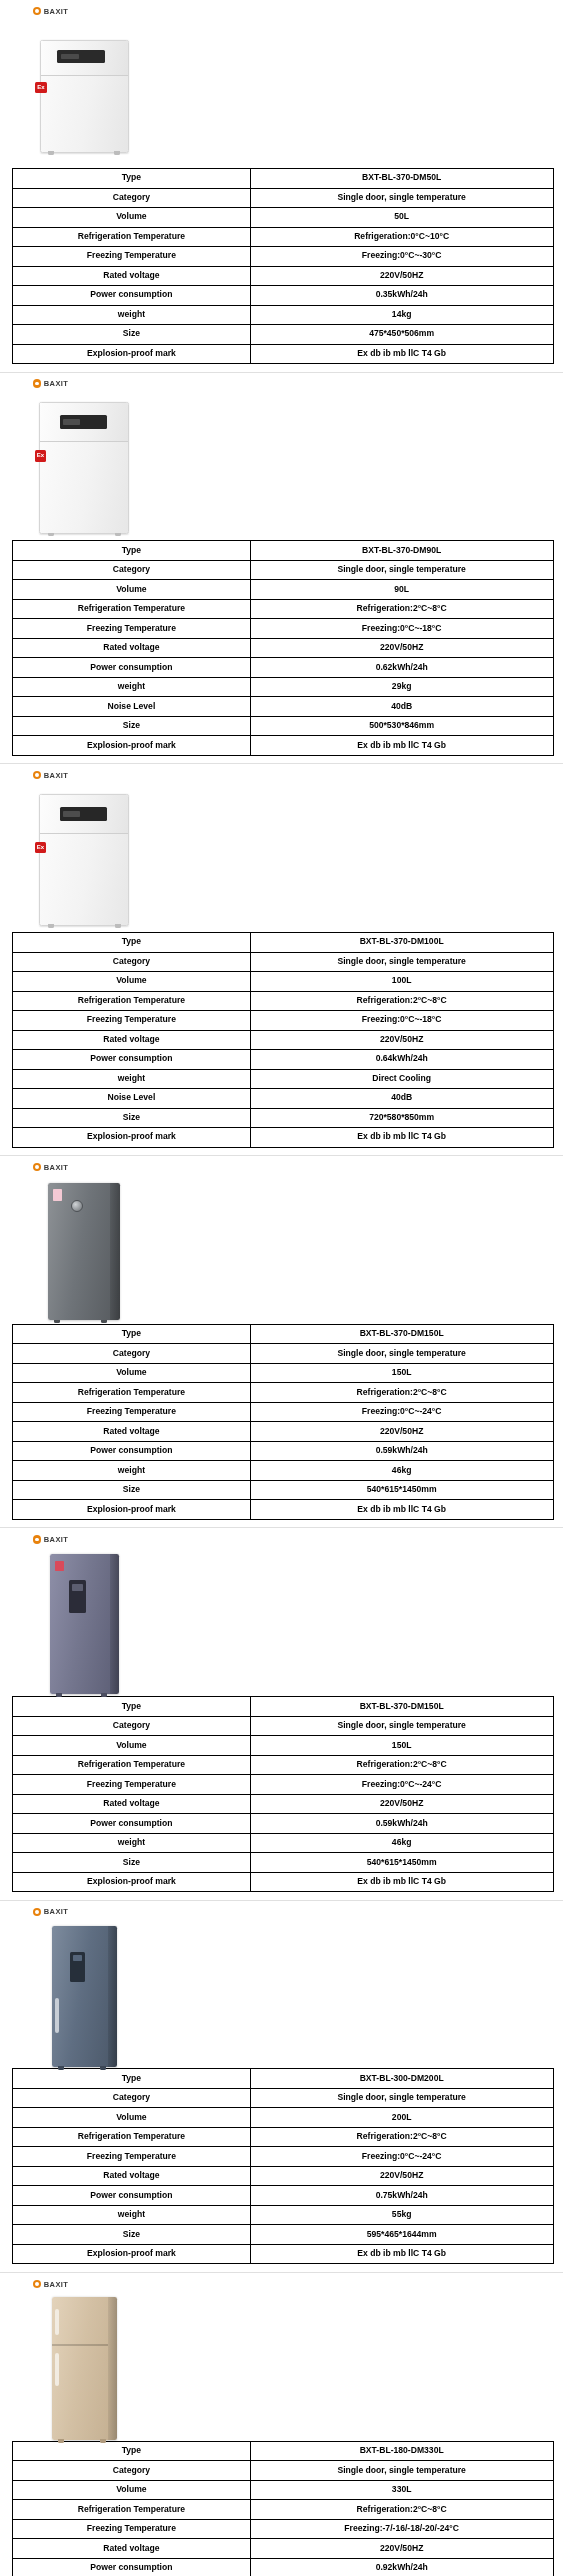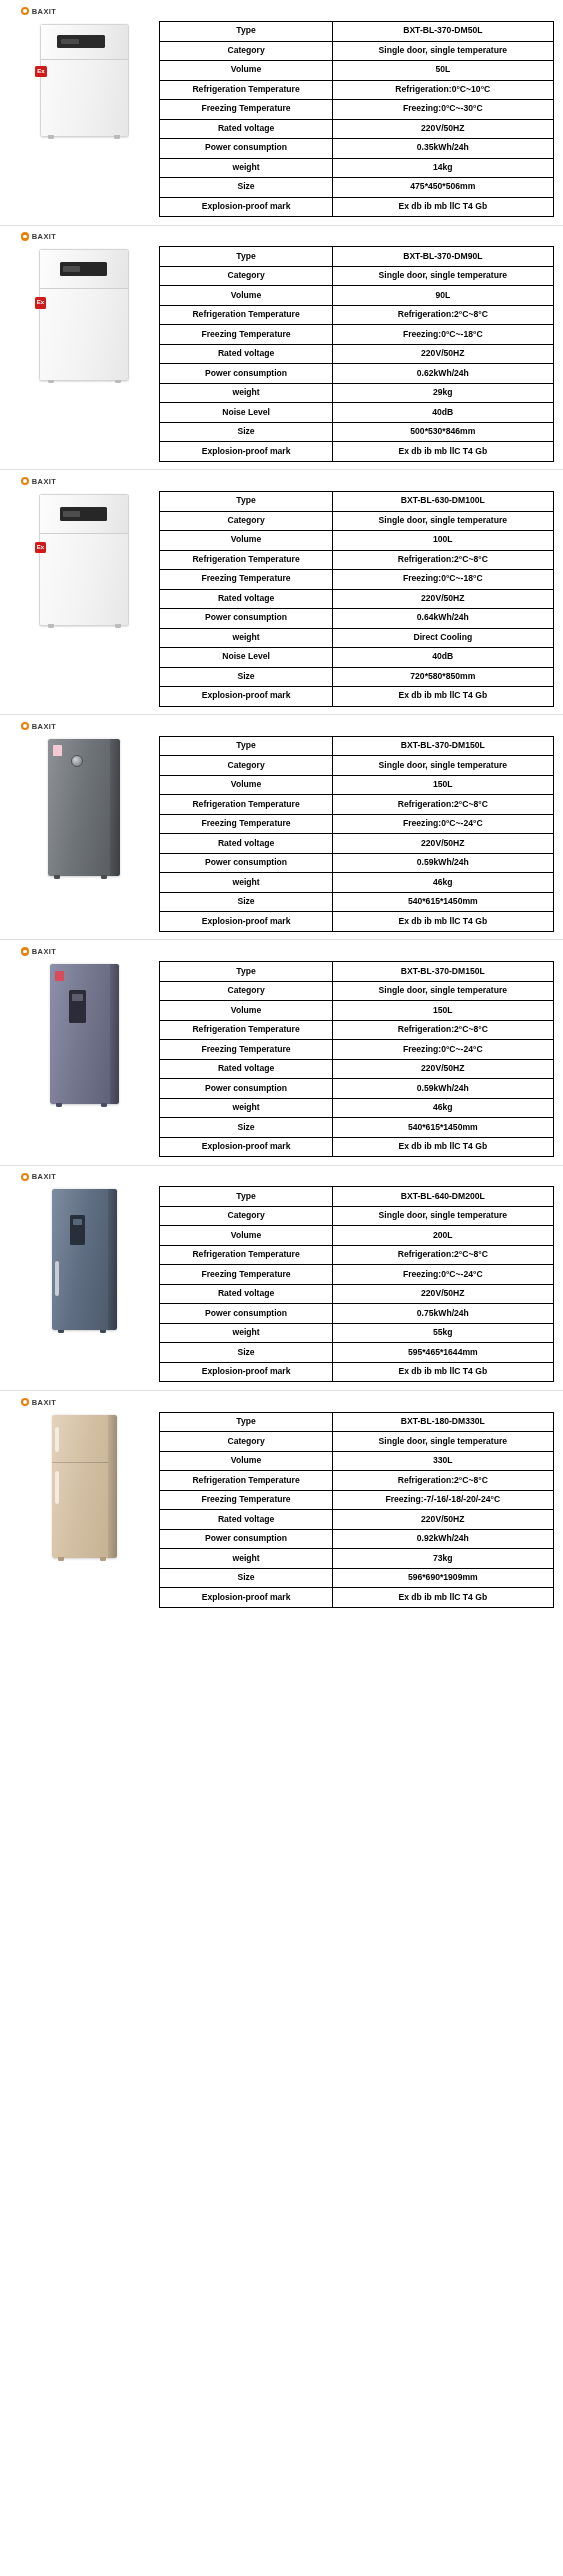--- a/index.html
+++ b/index.html
@@ -17,21 +17,21 @@
   .product {
     width: 564px;
     padding: 6px 10.5px 7.5px 10.5px;
     position: relative;
   }
   .brand {
     display: flex;
     align-items: center;
     gap: 3px;
     margin-bottom: 4.5px;
-    margin-left: 10px;
+    margin-left: 22px;
     height: 10.5px;
   }
   .brand .bmark {
     width: 8.3px; height: 8.3px;
     border-radius: 50%;
     background: #e8820c;
     display: inline-block;
     position: relative;
   }
   .brand .bmark::after {
@@ -44,20 +44,21 @@
   }
   .brand .btext {
     font-size: 7.5px;
     font-weight: bold;
     letter-spacing: 0.4px;
     color: #3a3a3a;
   }
   .body {
     display: flex;
     align-items: flex-start;
+    flex-direction: column;
   }
   .img-col {
     width: 147px;
     flex: 0 0 147px;
     display: flex;
     align-items: center;
     justify-content: center;
     padding-top: 3px;
   }
   .tbl-col {
@@ -446,21 +447,21 @@
           <div class="exlabel">Ex</div>
           <div class="foot l"></div>
           <div class="foot r"></div>
         </div>
       </div>
       <div class="tbl-col">
         <table class="spec">
           <tbody>
             <tr>
                 <td class="lbl">Type</td>
-                <td class="val">BXT-BL-630-DM100L</td>
+                <td class="val">BXT-BL-370-DM100L</td>
               </tr>
             <tr>
                 <td class="lbl">Category</td>
                 <td class="val">Single door, single temperature</td>
               </tr>
             <tr>
                 <td class="lbl">Volume</td>
                 <td class="val">100L</td>
               </tr>
             <tr>
@@ -645,21 +646,21 @@
           <div class="handle"></div>
           <div class="foot l"></div>
           <div class="foot r"></div>
         </div>
       </div>
       <div class="tbl-col">
         <table class="spec">
           <tbody>
             <tr>
                 <td class="lbl">Type</td>
-                <td class="val">BXT-BL-640-DM200L</td>
+                <td class="val">BXT-BL-300-DM200L</td>
               </tr>
             <tr>
                 <td class="lbl">Category</td>
                 <td class="val">Single door, single temperature</td>
               </tr>
             <tr>
                 <td class="lbl">Volume</td>
                 <td class="val">200L</td>
               </tr>
             <tr>

